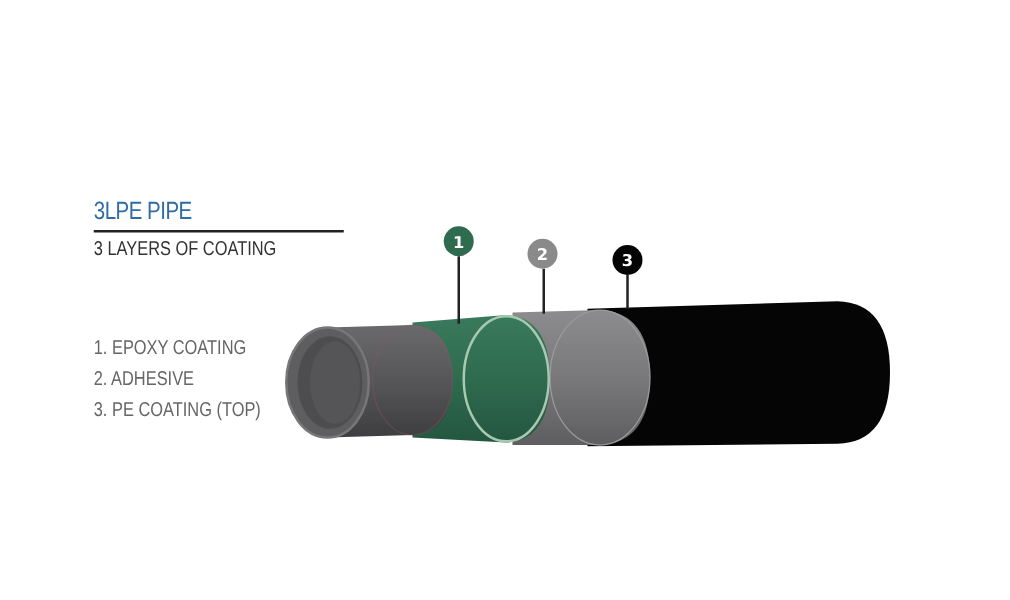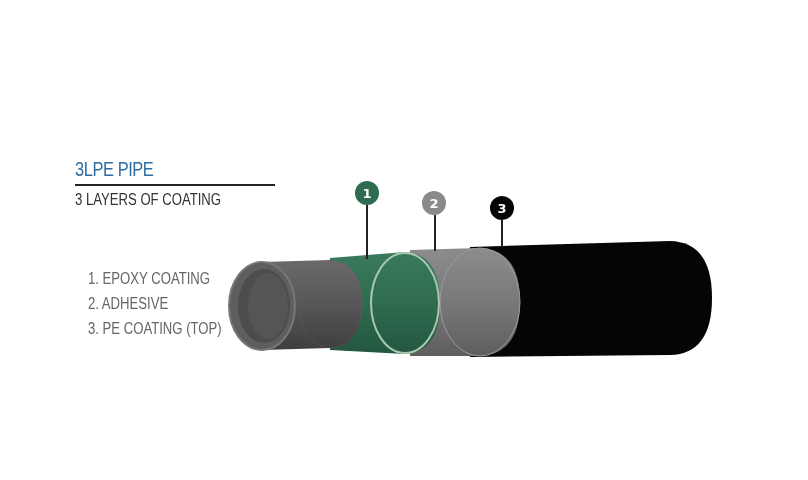--- a/index.html
+++ b/index.html
@@ -1,20 +1,20 @@
 <!DOCTYPE html>
 <html><head>
 <meta charset="utf-8">
 <style>
   html, body { margin: 0; padding: 0; background: #ffffff; }
   body { width: 808px; height: 480px; position: relative; overflow: hidden; font-family: "Liberation Sans", "DejaVu Sans", sans-serif; }
   .title { position: absolute; left: 75px; top: 158px; font-size: 20px; color: #2e6ca4; letter-spacing: -0.5px; transform: scaleX(0.82); transform-origin: left center; white-space: nowrap; }
   .title-rule { position: absolute; left: 75px; top: 184px; width: 200px; height: 2px; background: #222222; }
   .subtitle { position: absolute; left: 75px; top: 191px; font-size: 16px; color: #333333; transform: scaleX(0.82); transform-origin: left center; white-space: nowrap; }
-  .legend { position: absolute; left: 88px; top: 266px; }
+  .legend { position: absolute; left: 75px; top: 266px; }
   .legend-item { font-size: 16px; color: #666666; line-height: 25px; transform: scaleX(0.82); transform-origin: left center; white-space: nowrap; }
   svg.pipe { position: absolute; left: 0; top: 0; }
   .marker-num { font-family: "DejaVu Sans", sans-serif; font-weight: bold; font-size: 13px; fill: #ffffff; }
 </style>
 </head>
 <body>
 
 <div class="title">3LPE PIPE</div>
 <div class="title-rule"></div>
 <div class="subtitle">3 LAYERS OF COATING</div>

